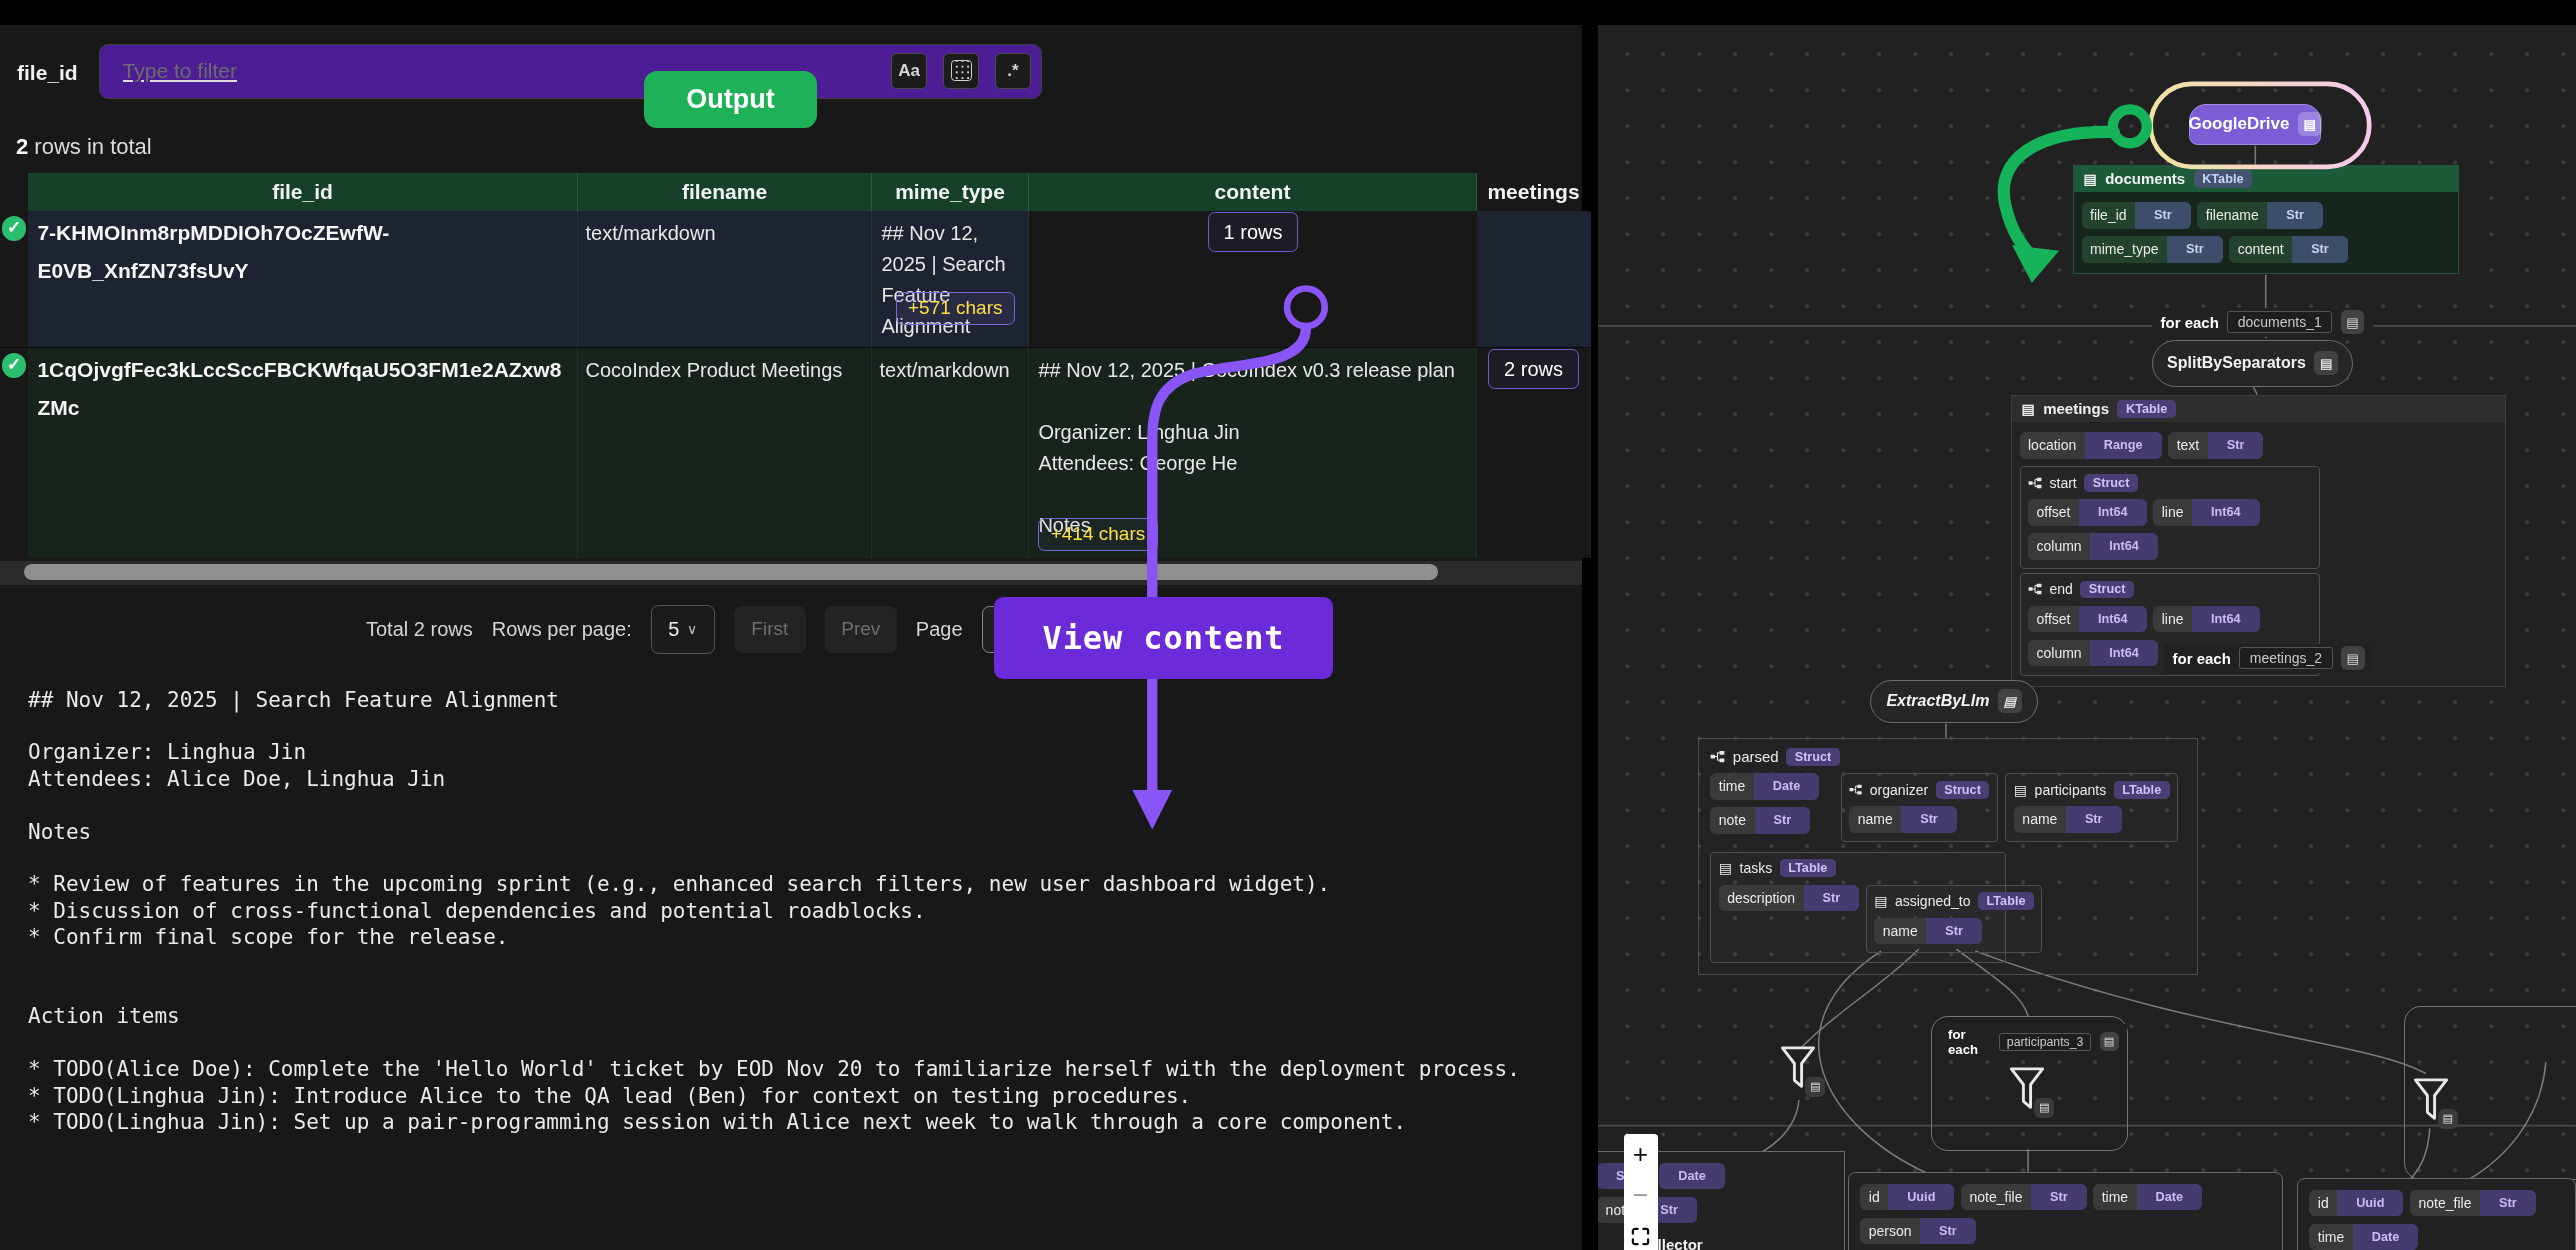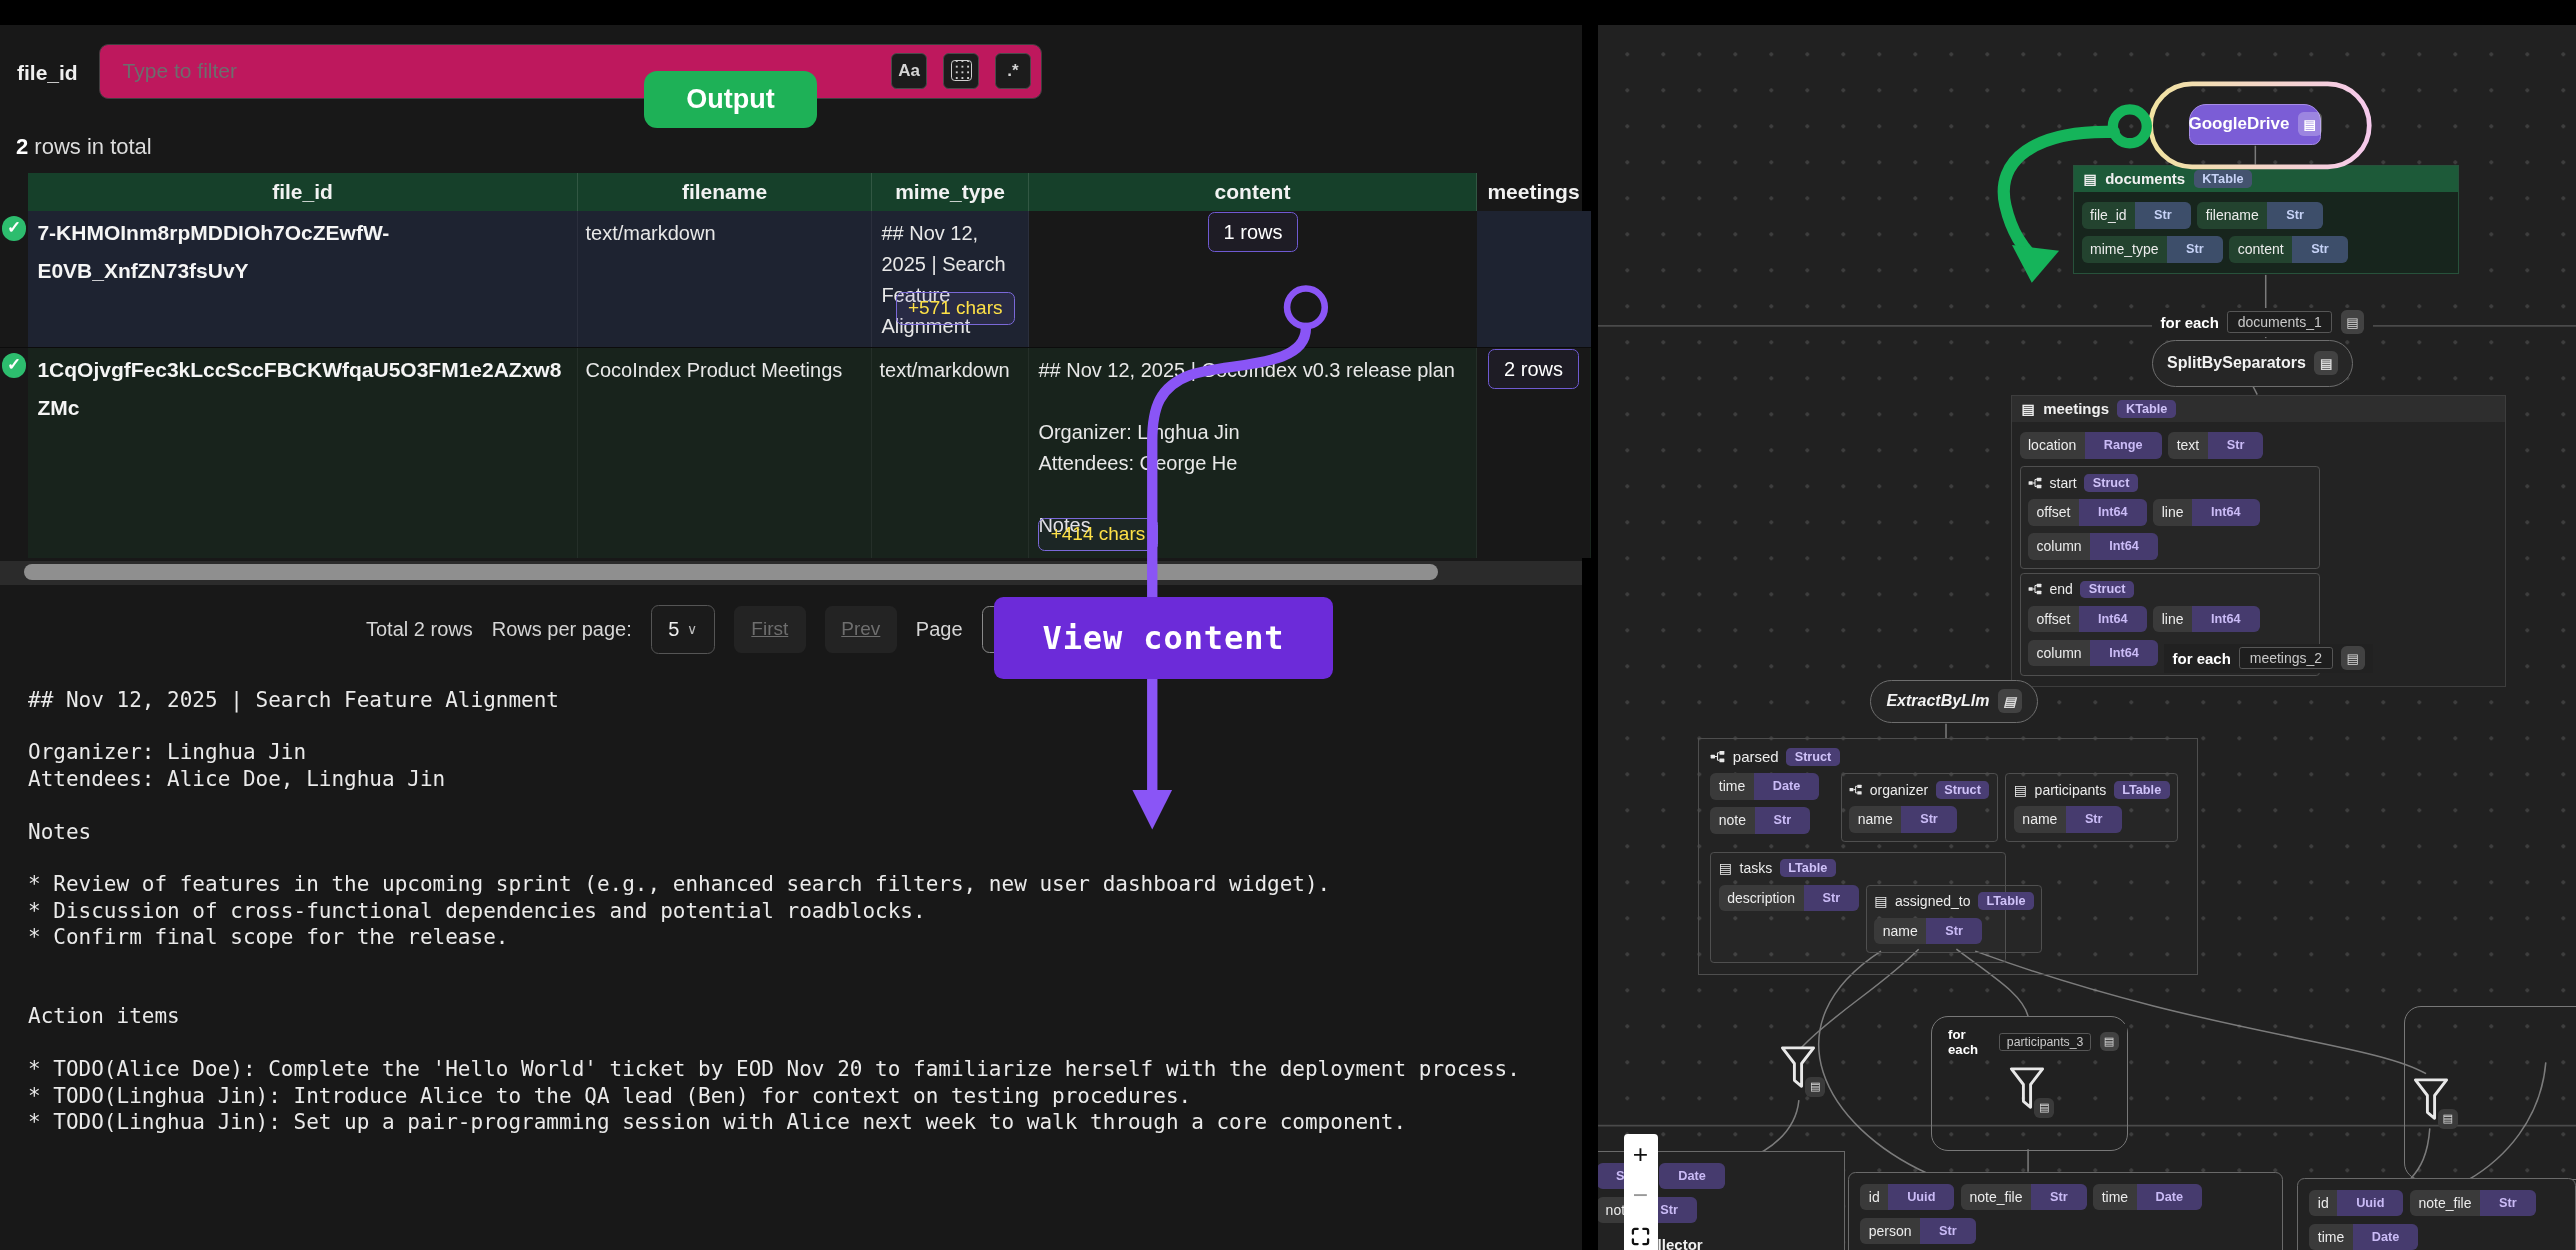--- a/index.html
+++ b/index.html
@@ -1,23 +1,23 @@
 <!DOCTYPE html>
 <html style="font-size:15px"><head>
 <meta charset="utf-8">
 <style>
   html,body{margin:0;padding:0;}
   body{width:2576px;height:1250px;background:#000;position:relative;overflow:hidden;
        font-family:"Liberation Sans",sans-serif;color:#e8e8e8;}
   
   #panel{position:absolute;left:0;top:24.5px;width:1582px;height:1226px;background:#181818;}
   .col-label{position:absolute;left:17px;top:36px;font-weight:bold;font-size:21px;color:#f0f0f0;}
-  #filter{position:absolute;left:99px;top:19px;width:943px;height:55px;background:#be185d;
+  #filter{position:absolute;left:99px;top:19px;width:943px;height:55px;background:#4c1d95;
           border:1.4px solid #3f3f3f;border-radius:9.4px;color:#ddd;font-size:21px;padding:0 123px 0 22.6px;
-          box-sizing:border-box;outline:none;}
+          box-sizing:border-box;outline:none;text-decoration:underline;}
   #filter::placeholder{color:#6d6d6d;}
   .fi-btn{position:absolute;top:28px;width:36px;height:36px;border:1.4px solid #4a4a4a;border-radius:5.7px;
           display:flex;align-items:center;justify-content:center;color:#d5d5d5;font-size:17px;font-weight:bold;
           background:#1c1c1c;box-sizing:border-box;}
   .ww-in{width:19px;height:19px;border:1.4px solid #cfcfcf;border-radius:3.8px;
          background-image:radial-gradient(#cfcfcf 1.1px,transparent 1.3px);background-size:5.7px 5.7px;background-position:1.9px 2.8px;}
   #out-btn{position:absolute;left:644px;top:46px;width:173px;height:57px;background:#1eb157;border-radius:13.2px;
            display:flex;align-items:center;justify-content:center;color:#fff;font-weight:bold;font-size:27px;z-index:85;}
   .summary{position:absolute;left:16px;top:109px;font-size:22px;color:#dcdcdc;}
   .summary b{color:#fff;}
@@ -45,21 +45,21 @@
   .rows-chip{border:1.4px solid #6f5ad2;border-radius:6.6px;color:#fff;font-size:20px;padding:7.5px 15px;
              background:rgba(111,90,210,.07);}
   
   .hscroll{position:absolute;left:0;top:536px;width:1582px;height:24.5px;background:#2b2b2b;}
   .hthumb{position:absolute;left:23.6px;top:3.8px;width:1414px;height:16px;background:#8f8f8f;border-radius:8.5px;}
   
   .pag{position:absolute;left:366px;top:577px;height:55px;display:flex;align-items:center;gap:19px;
        font-size:20px;color:#d5d5d5;}
   .sel{border:1.4px solid #555;border-radius:7.5px;background:#1b1b1b;width:62px;height:47px;display:flex;
        align-items:center;justify-content:center;gap:7.5px;color:#eee;}
-  .pbtn{background:#232323;border:none;border-radius:7.5px;width:72px;height:47px;color:#6e6e6e;font-size:19px;text-decoration:underline;}
+  .pbtn{background:#232323;border:none;border-radius:7.5px;width:72px;height:47px;color:#6e6e6e;font-size:19px;}
   .pinput{border:1.4px solid #8a8a8a;border-radius:7.5px;background:#1f1f1f;width:91px;height:47px;color:#fff;
           font-size:20px;padding-left:13.2px;box-sizing:border-box;}
   
   #md{position:absolute;left:28px;top:662px;margin:0;font-family:"DejaVu Sans Mono",monospace;
       font-size:21px;line-height:26.4px;color:#eaeaea;white-space:pre-wrap;}
   
   #vc-btn{position:absolute;left:994px;top:597px;width:339px;height:82px;background:#6c2bd9;border-radius:9.4px;
           display:flex;align-items:center;justify-content:center;color:#fff;z-index:85;
           font-family:"DejaVu Sans Mono",monospace;font-weight:bold;font-size:32px;letter-spacing:0.9px;}
   

